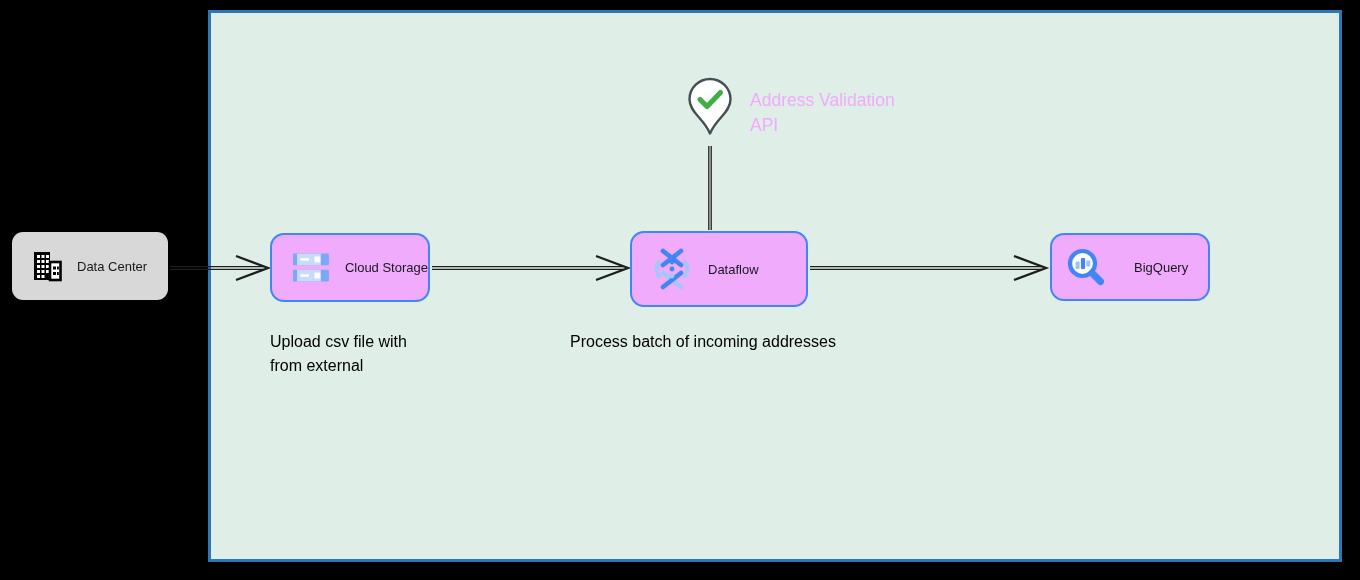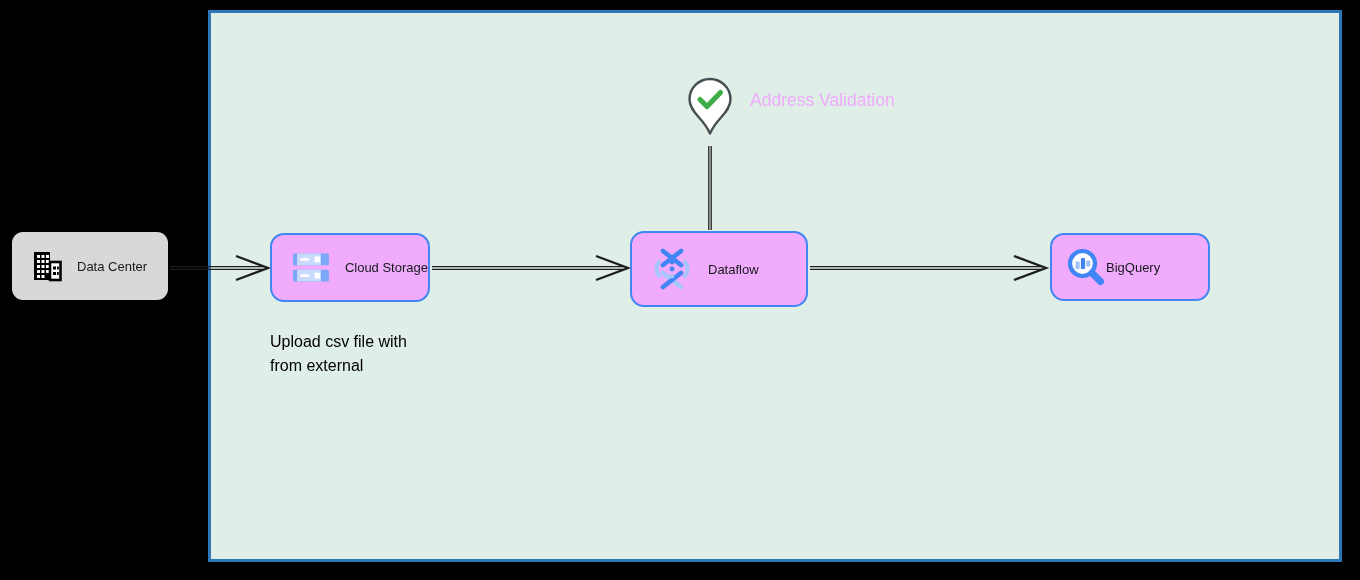--- a/index.html
+++ b/index.html
@@ -108,41 +108,43 @@
         <line x1="13" y1="25" x2="31" y2="39" stroke="#a6c5fa" stroke-width="4.6"></line>
         <line x1="31" y1="25" x2="13" y2="39" stroke="#4285f4" stroke-width="4.6"></line>
       </g>
       <circle cx="22" cy="14" r="2.4" fill="#4285f4"></circle>
       <circle cx="22" cy="21" r="2.4" fill="#4285f4"></circle>
       <circle cx="22" cy="28" r="2.4" fill="#a6c5fa"></circle>
     </svg>
     <span class="node-label">Dataflow</span>
   </div>
 
-  <div class="node gcp-node" style="left:1050px;top:233px;width:160px;height:68px;padding-left:14px;gap:0;">
+  <div class="node gcp-node" style="left:1050px;top:233px;width:160px;height:68px;padding-left:14px;gap:28px;">
     <svg width="40" height="40" viewBox="0 0 40 40">
       <circle cx="16.5" cy="16.5" r="12.5" fill="#fff" stroke="#4285f4" stroke-width="4.2"></circle>
       <line x1="26" y1="26" x2="34.5" y2="34.5" stroke="#4285f4" stroke-width="7" stroke-linecap="round"></line>
       <g>
         <rect x="9.6" y="14.5" width="4" height="7.5" rx="1" fill="#9ec0fa"></rect>
         <rect x="14.9" y="11" width="4.2" height="11" rx="1" fill="#4285f4"></rect>
         <rect x="20.3" y="13.5" width="4" height="6" rx="1" fill="#9ec0fa"></rect>
       </g>
     </svg>
     <span class="node-label">BigQuery</span>
   </div>
 
   <div class="marker" style="left:686px;top:76px;">
     <svg width="48" height="61" viewBox="0 0 48 61">
       <path d="M24 3 C12.7 3 3.5 12 3.5 23.3 C3.5 30.6 7.8 35.8 12.8 41.3 C16.8 45.7 21 50.6 24 57.5 C27 50.6 31.2 45.7 35.2 41.3 C40.2 35.8 44.5 30.6 44.5 23.3 C44.5 12 35.3 3 24 3 Z" fill="#ffffff" stroke="#474f54" stroke-width="2.4" stroke-linejoin="round"></path>
       <path d="M14 23.5 L21 30.5 L34.5 16.5" fill="none" stroke="#3fae49" stroke-width="5.2" stroke-linecap="round" stroke-linejoin="round"></path>
     </svg>
   </div>
   <div class="api-label" style="left:750px;top:88px;">
     <div>Address Validation</div>
+    <div>API</div>
   </div>
 
   <div class="caption" style="left:270px;top:330px;">
     <div>Upload csv file with</div>
     <div>from external</div>
   </div>
+  <div class="caption" style="left:570px;top:330px;">Process batch of incoming addresses</div>
 
 </div>
 
 </body></html>

